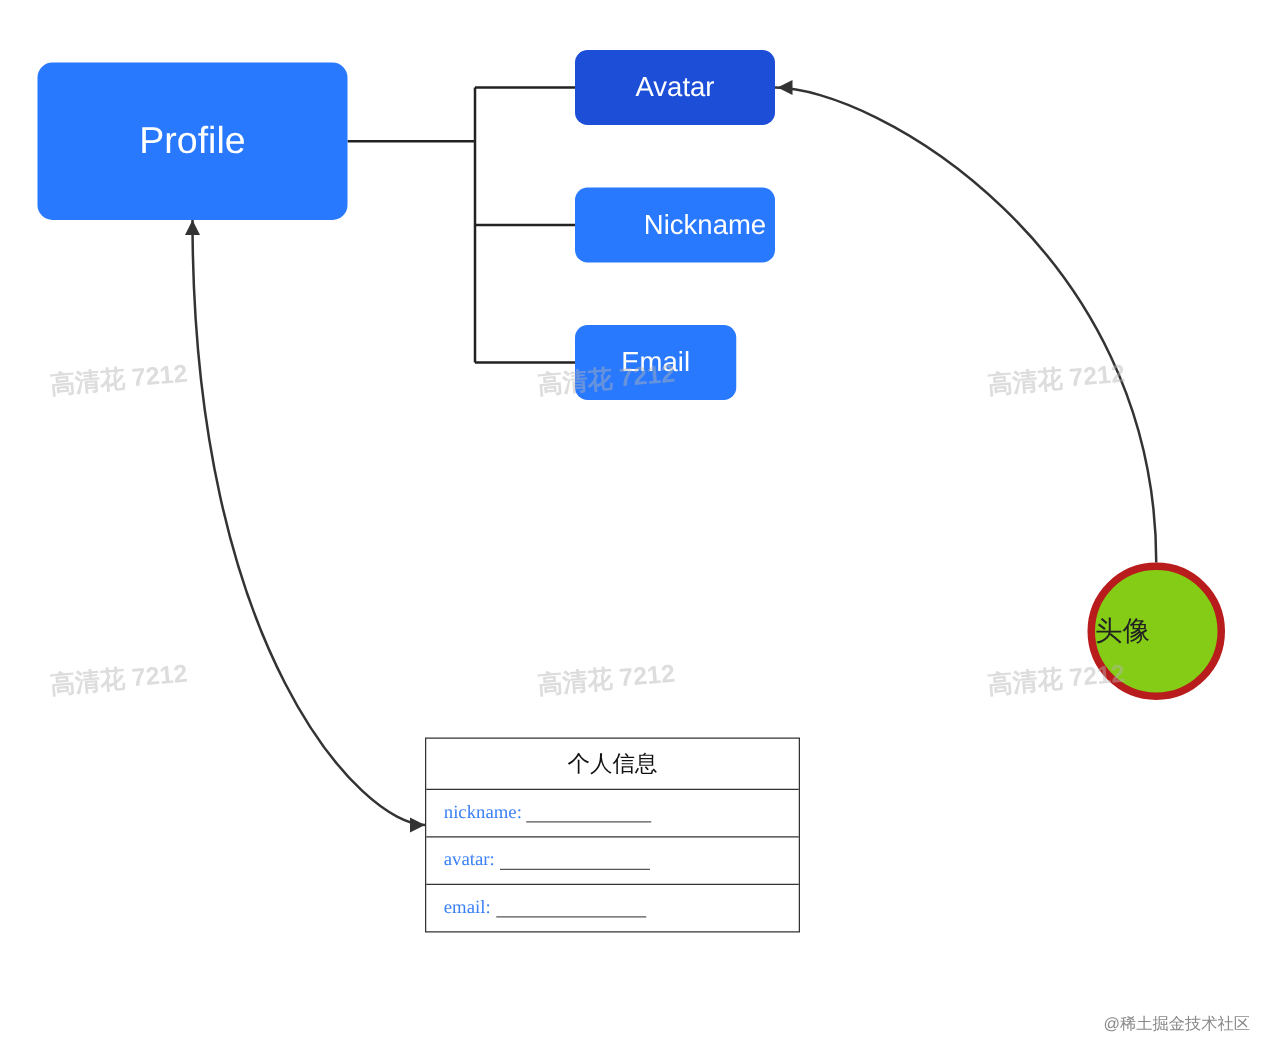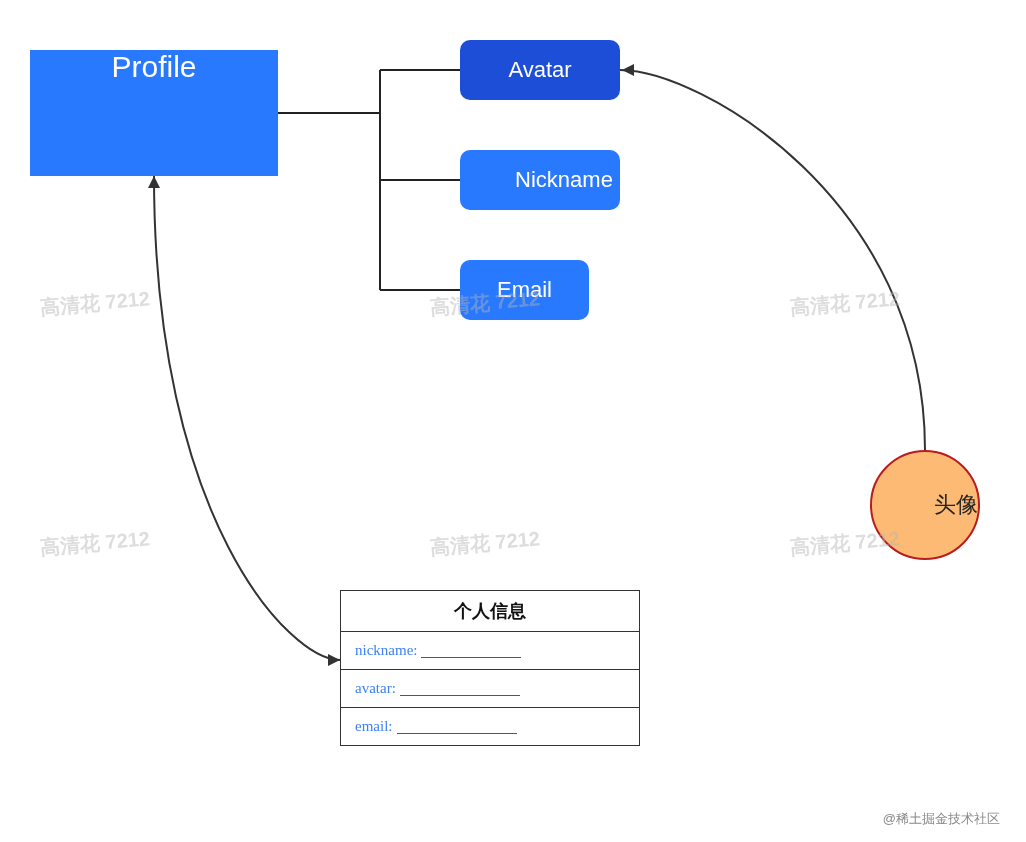--- a/index.html
+++ b/index.html
@@ -20,23 +20,23 @@
     }
 
     
     .profile-box {
       position: absolute;
       left: 30px;
       top: 50px;
       width: 248px;
       height: 126px;
       background: #2979ff;
-      border-radius: 0;
-      display: flex;
-      align-items: flex-start;
+      border-radius: 12px;
+      display: flex;
+      align-items: center;
       justify-content: center;
     }
     .profile-box span {
       color: white;
       font-size: 30px;
       font-weight: 500;
     }
 
     
     .avatar-box {
@@ -97,46 +97,46 @@
     }
 
     
     .touimage-circle {
       position: absolute;
       left: 870px;
       top: 450px;
       width: 110px;
       height: 110px;
       border-radius: 50%;
-      border: 2px solid #b91c1c;
-      background: #fdba74;
-      display: flex;
-      align-items: center;
-      justify-content: flex-end;
+      border: 6px solid #b91c1c;
+      background: #84cc16;
+      display: flex;
+      align-items: center;
+      justify-content: flex-start;
     }
     .touimage-circle span {
       font-size: 22px;
       color: #222;
     }
 
     
     .info-table {
       position: absolute;
       left: 340px;
       top: 590px;
       width: 300px;
       border: 1.5px solid #333;
       background: white;
     }
     .info-table-header {
       border-bottom: 1.5px solid #333;
       padding: 8px 0;
       text-align: center;
       font-size: 18px;
-      font-weight: 700;
+      font-weight: 400;
       color: #111;
     }
     .info-table-row {
       border-bottom: 1.5px solid #333;
       padding: 10px 14px;
       font-size: 15px;
       color: #3b82f6;
       display: flex;
       align-items: flex-start;
       font-family: Liberation Serif, serif;

